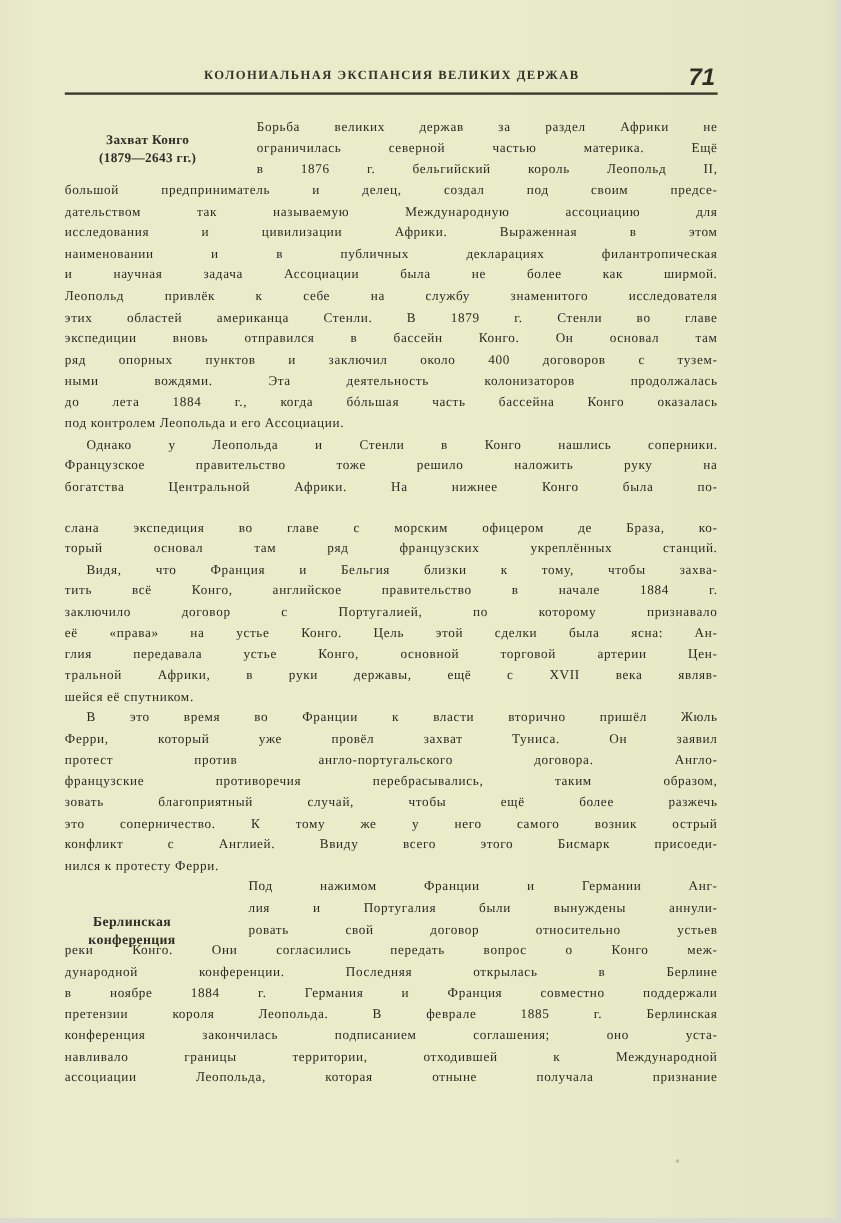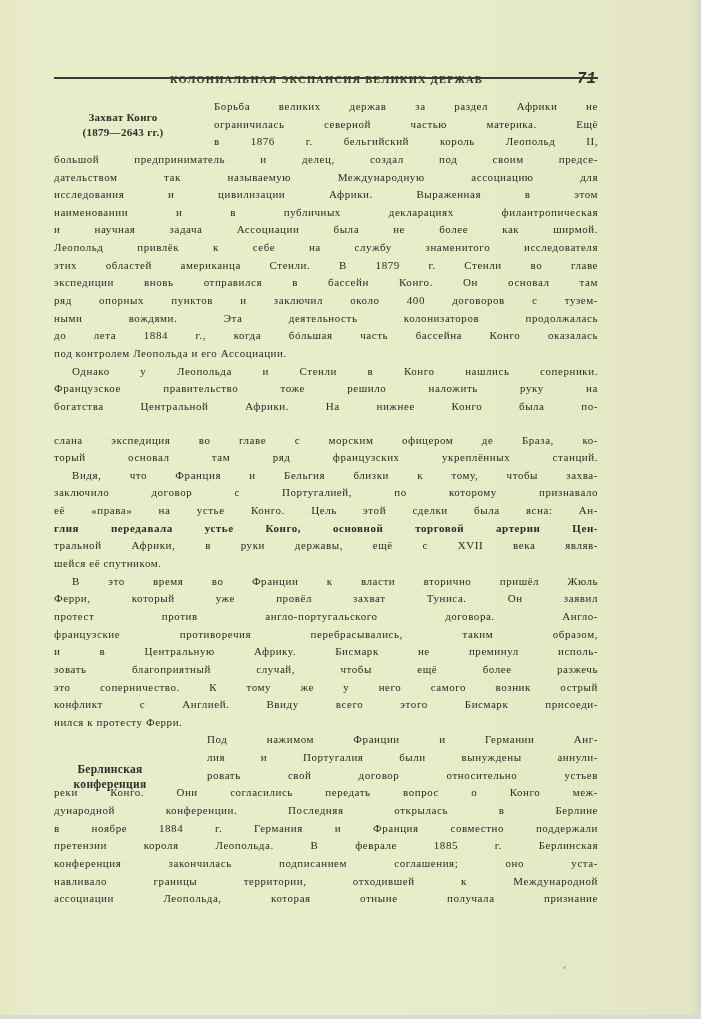--- a/index.html
+++ b/index.html
@@ -19,41 +19,41 @@
       top: 0;
       width: 697px;
       height: 1015px;
       background: linear-gradient(90deg, #e6e6c2 0px, #e9ecca 30px, #e8ecc9 400px, #e4e6c3 690px, #dfe0bf 697px);
       color: #2b2b24;
       font-family: "Liberation Serif", serif;
     }
     .running-head {
       position: absolute;
       left: 54px;
-      top: 72px;
+      top: 56px;
       width: 544px;
       height: 20px;
     }
     .running-title {
       position: absolute;
       left: 116px;
       top: 2px;
       font-family: "Liberation Serif", serif;
       font-size: 10.5px;
       font-weight: bold;
       letter-spacing: 1.2px;
       color: #33332b;
       white-space: nowrap;
     }
     .page-number {
       position: absolute;
       right: 2px;
       top: -2px;
-      font-family: Liberation Mono, monospace;
-      font-size: 16px;
+      font-family: Liberation Sans, sans-serif;
+      font-size: 20px;
       font-weight: bold;
       font-style: italic;
       color: #2f2f28;
     }
     .head-rule {
       position: absolute;
       left: 54px;
       top: 77px;
       width: 544px;
       height: 2px;
@@ -150,30 +150,30 @@
     <div class="line" style="white-space: normal; overflow: hidden;">ряд опорных пунктов и заключил около 400 договоров с тузем-</div>
     <div class="line" style="white-space: normal; overflow: hidden;">ными вождями. Эта деятельность колонизаторов продолжалась</div>
     <div class="line" style="white-space: normal; overflow: hidden;">до лета 1884 г., когда бóльшая часть бассейна Конго оказалась</div>
     <div class="line last" style="white-space: normal; overflow: hidden;">под контролем Леопольда и его Ассоциации.</div>
     <div class="line indent-para" style="white-space: normal; overflow: hidden;">Однако у Леопольда и Стенли в Конго нашлись соперники.</div>
     <div class="line" style="white-space: normal; overflow: hidden;">Французское правительство тоже решило наложить руку на</div>
     <div class="line" style="white-space: normal; overflow: hidden;">богатства Центральной Африки. На нижнее Конго была по-</div>
     <div class="line" style="white-space: normal; overflow: hidden; margin-top: 16px;">слана экспедиция во главе с морским офицером де Браза, ко-</div>
     <div class="line" style="white-space: normal; overflow: hidden;">торый основал там ряд французских укреплённых станций.</div>
     <div class="line indent-para" style="white-space: normal; overflow: hidden;">Видя, что Франция и Бельгия близки к тому, чтобы захва-</div>
+    <div class="line" style="white-space: normal; overflow: hidden;">тить всё Конго, английское правительство в начале 1884 г.</div>
     <div class="line" style="white-space: normal; overflow: hidden;">заключило договор с Португалией, по которому признавало</div>
     <div class="line" style="white-space: normal; overflow: hidden;">её «права» на устье Конго. Цель этой сделки была ясна: Ан-</div>
-    <div class="line" style="white-space: normal; overflow: hidden; font-weight: bold;">глия передавала устье Конго, основной торговой артерии Цен-</div>
+    <div class="line" style="white-space: normal; overflow: hidden;">глия передавала устье Конго, основной торговой артерии Цен-</div>
     <div class="line" style="white-space: normal; overflow: hidden;">тральной Африки, в руки державы, ещё с XVII века являв-</div>
     <div class="line last" style="white-space: normal; overflow: hidden;">шейся её спутником.</div>
     <div class="line indent-para" style="white-space: normal; overflow: hidden;">В это время во Франции к власти вторично пришёл Жюль</div>
     <div class="line" style="white-space: normal; overflow: hidden;">Ферри, который уже провёл захват Туниса. Он заявил</div>
     <div class="line" style="white-space: normal; overflow: hidden;">протест против англо-португальского договора. Англо-</div>
     <div class="line" style="white-space: normal; overflow: hidden;">французские противоречия перебрасывались, таким образом,</div>
-    <div class="line" style="white-space: normal; overflow: hidden;">и в Центральную Африку. Бисмарк не преминул исполь-</div>
     <div class="line" style="white-space: normal; overflow: hidden;">зовать благоприятный случай, чтобы ещё более разжечь</div>
     <div class="line" style="white-space: normal; overflow: hidden;">это соперничество. К тому же у него самого возник острый</div>
     <div class="line" style="white-space: normal; overflow: hidden;">конфликт с Англией. Ввиду всего этого Бисмарк присоеди-</div>
     <div class="line last" style="white-space: normal; overflow: hidden;">нился к протесту Ферри.</div>
     <div class="line indent-side2" style="white-space: normal; overflow: hidden;">Под нажимом Франции и Германии Анг-</div>
     <div class="line indent-side2" style="white-space: normal; overflow: hidden;">лия и Португалия были вынуждены аннули-</div>
     <div class="line indent-side2" style="white-space: normal; overflow: hidden;">ровать свой договор относительно устьев</div>
     <div class="line" style="white-space: normal; overflow: hidden;">реки Конго. Они согласились передать вопрос о Конго меж-</div>
     <div class="line" style="white-space: normal; overflow: hidden;">дународной конференции. Последняя открылась в Берлине</div>
     <div class="line" style="white-space: normal; overflow: hidden;">в ноябре 1884 г. Германия и Франция совместно поддержали</div>

